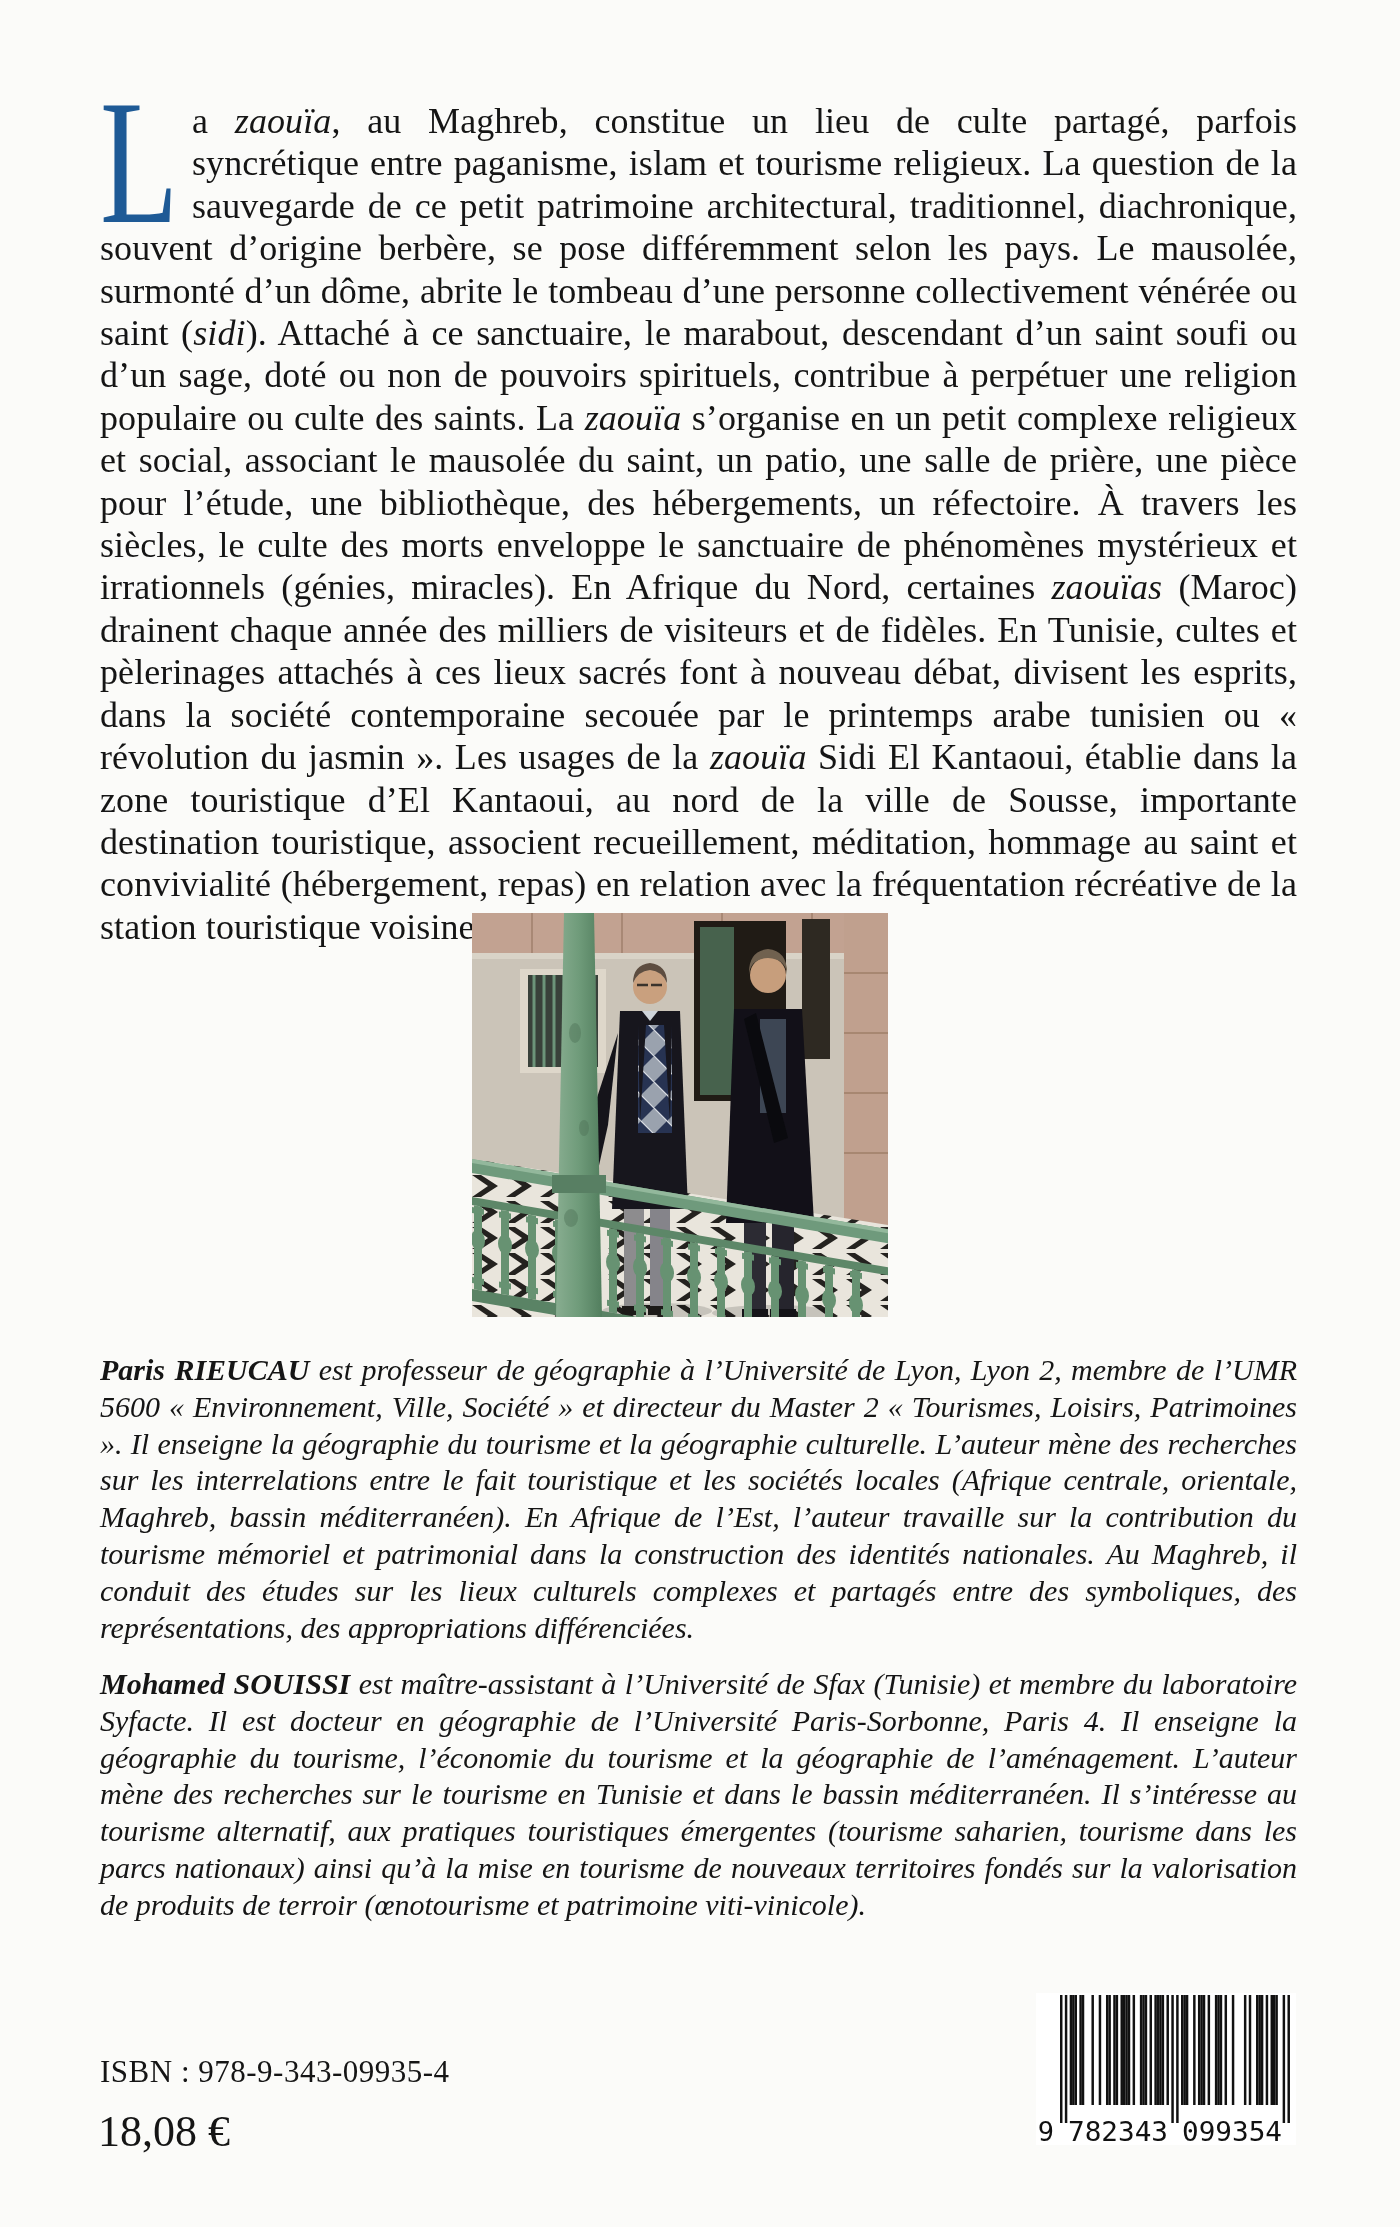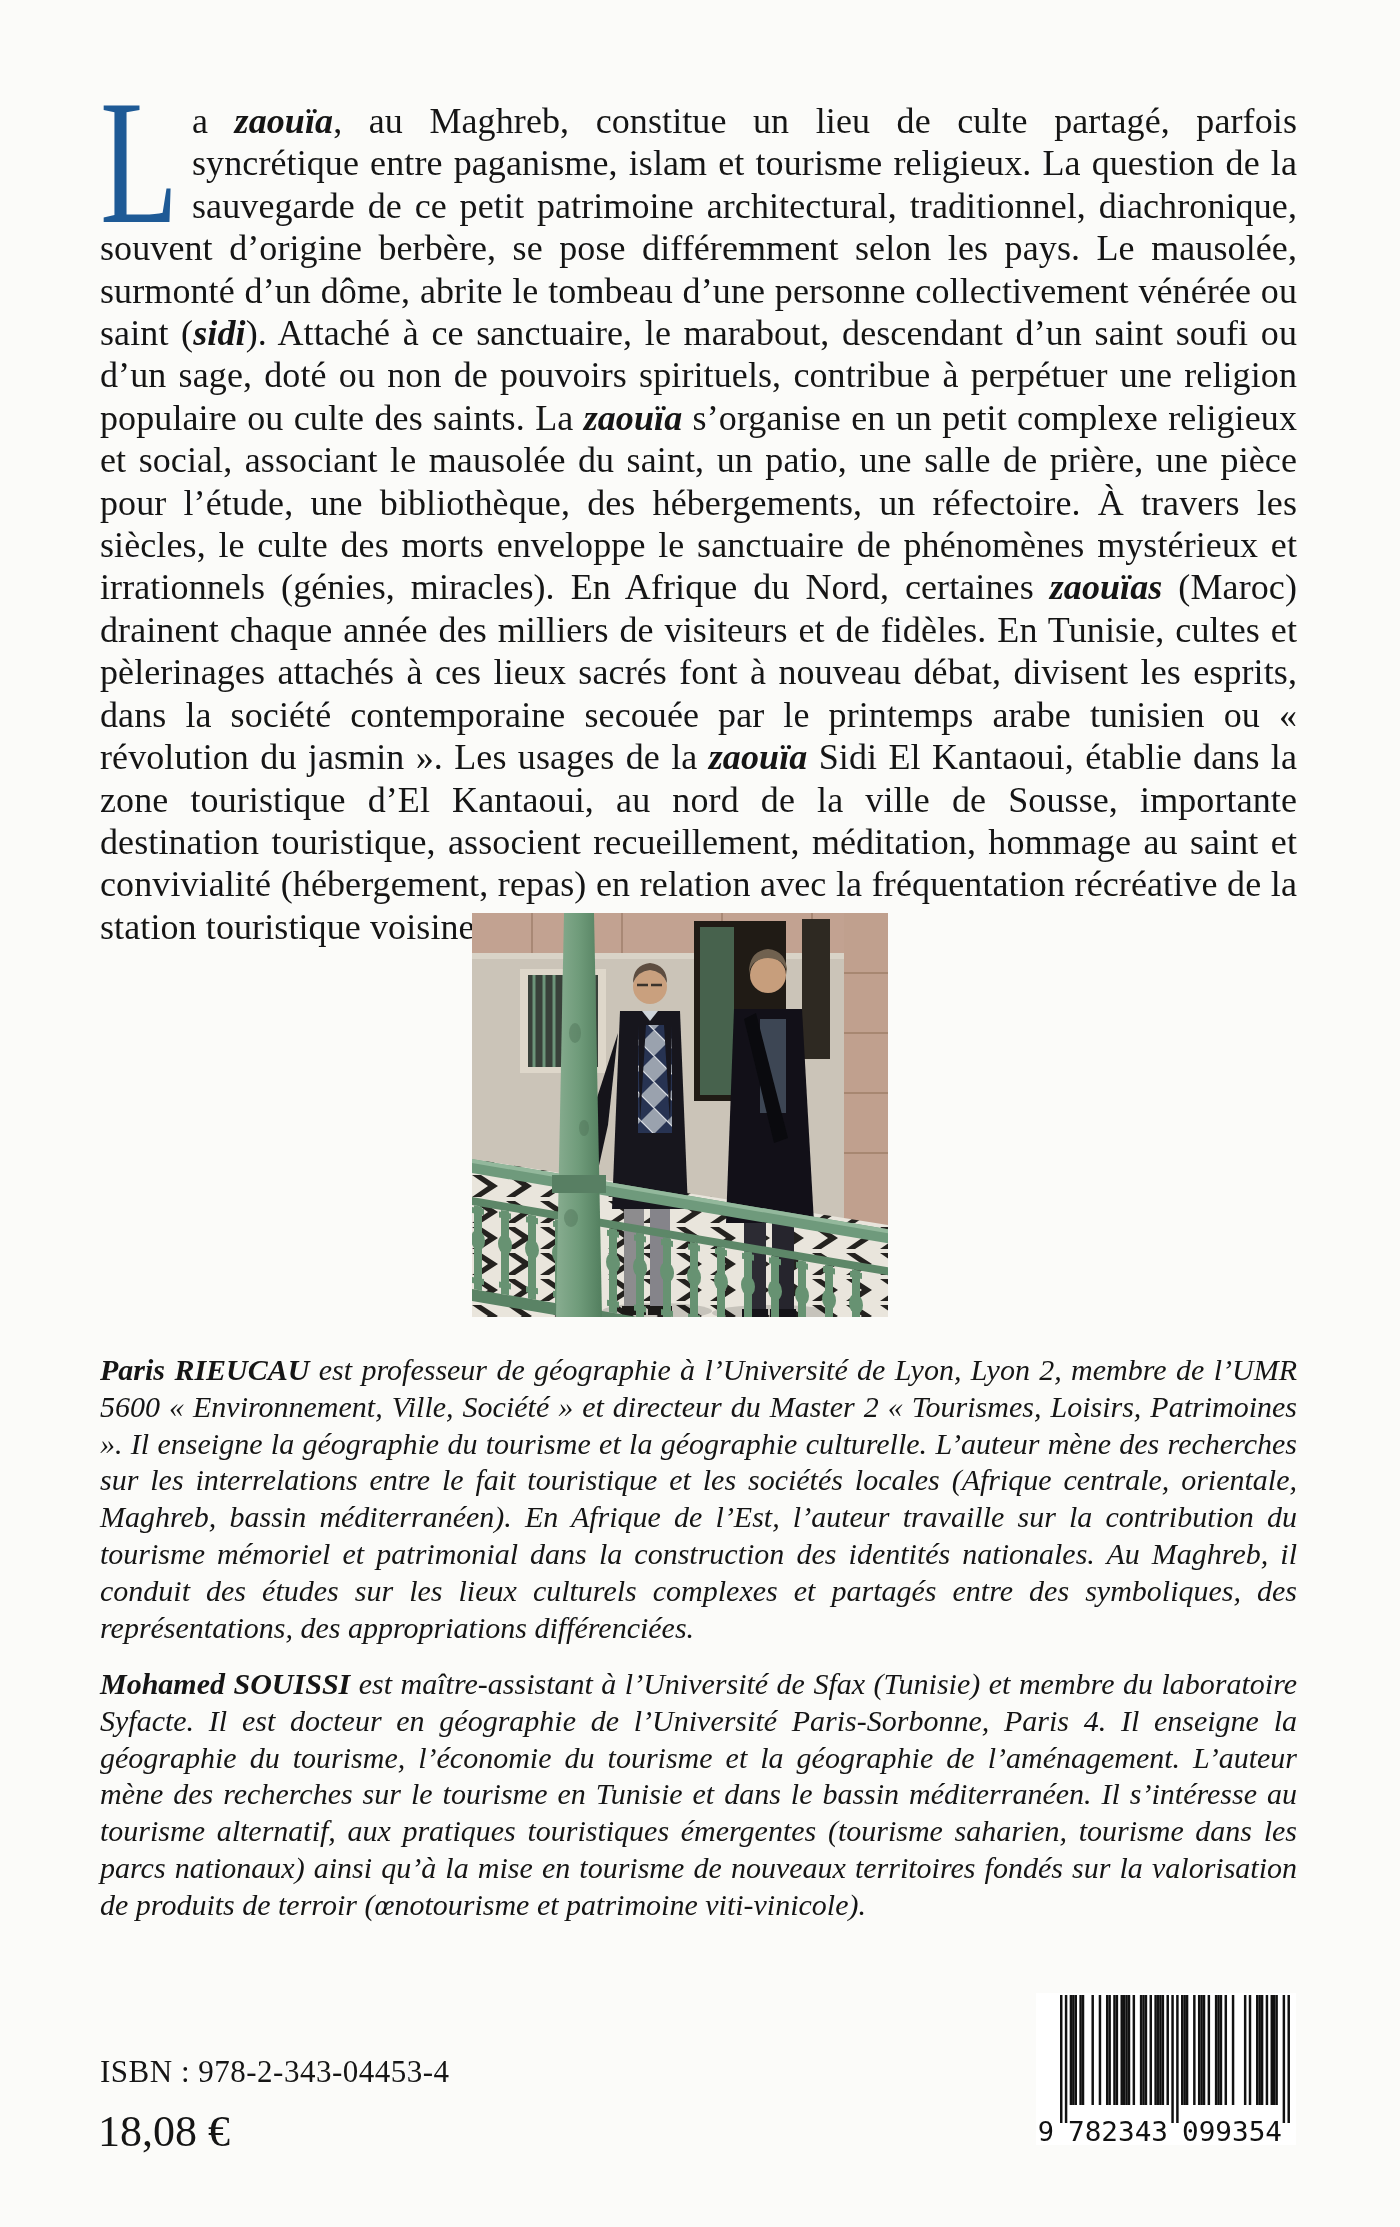--- a/index.html
+++ b/index.html
@@ -10,21 +10,21 @@
     font-family:"Liberation Serif", serif;
   }
   .synopsis{
     position:absolute;left:100px;top:100px;width:1197px;
     font-size:36px;line-height:42.4px;text-align:justify;
     letter-spacing:0.1px;
   }
   .dropcap{
     float:left;width:80px;height:120px;margin:4px 12px 0 0;
   }
-  .synopsis i{font-style:italic;font-weight:bold;}
+  .synopsis i{font-style:italic;}
   .photo{
     position:absolute;left:472px;top:913px;width:416px;height:404px;margin:0;
   }
   .photo svg{display:block;width:416px;height:404px;}
   .bio{
     position:absolute;left:100px;width:1197px;margin:0;
     font-size:30px;line-height:36.8px;font-style:italic;text-align:justify;
   }
   #bio1{top:1352px;}
   #bio2{top:1666px;}
@@ -162,21 +162,21 @@
 <p class="bio" id="bio1">
   <span class="bio-name">Paris RIEUCAU</span>
   <span>est professeur de géographie à l’Université de Lyon, Lyon 2, membre de l’UMR 5600 « Environnement, Ville, Société » et directeur du Master 2 « Tourismes, Loisirs, Patrimoines ». Il enseigne la géographie du tourisme et la géographie culturelle. L’auteur mène des recherches sur les interrelations entre le fait touristique et les sociétés locales (Afrique centrale, orientale, Maghreb, bassin méditerranéen). En Afrique de l’Est, l’auteur travaille sur la contribution du tourisme mémoriel et patrimonial dans la construction des identités nationales. Au Maghreb, il conduit des études sur les lieux culturels complexes et partagés entre des symboliques, des représentations, des appropriations différenciées.</span>
 </p>
 
 <p class="bio" id="bio2">
   <span class="bio-name">Mohamed SOUISSI</span>
   <span>est maître-assistant à l’Université de Sfax (Tunisie) et membre du laboratoire Syfacte. Il est docteur en géographie de l’Université Paris-Sorbonne, Paris 4. Il enseigne la géographie du tourisme, l’économie du tourisme et la géographie de l’aménagement. L’auteur mène des recherches sur le tourisme en Tunisie et dans le bassin méditerranéen. Il s’intéresse au tourisme alternatif, aux pratiques touristiques émergentes (tourisme saharien, tourisme dans les parcs nationaux) ainsi qu’à la mise en tourisme de nouveaux territoires fondés sur la valorisation de produits de terroir (œnotourisme et patrimoine viti-vinicole).</span>
 </p>
 
-<div class="isbn">ISBN : 978-2-343-04453-4</div>
+<div class="isbn">ISBN : 978-9-343-09935-4</div>
 <div class="price">18,08 €</div>
 
 <div class="barcode">
   <svg viewBox="0 0 260 152" aria-hidden="true">
     <rect width="260" height="152" fill="#ffffff"></rect>
     <g id="bc-bars" fill="#111">
         <rect x="24.00" y="2" width="2.47" height="128"></rect>
         <rect x="28.84" y="2" width="2.47" height="128"></rect>
         <rect x="33.68" y="2" width="2.47" height="110"></rect>
         <rect x="36.10" y="2" width="2.47" height="110"></rect>

